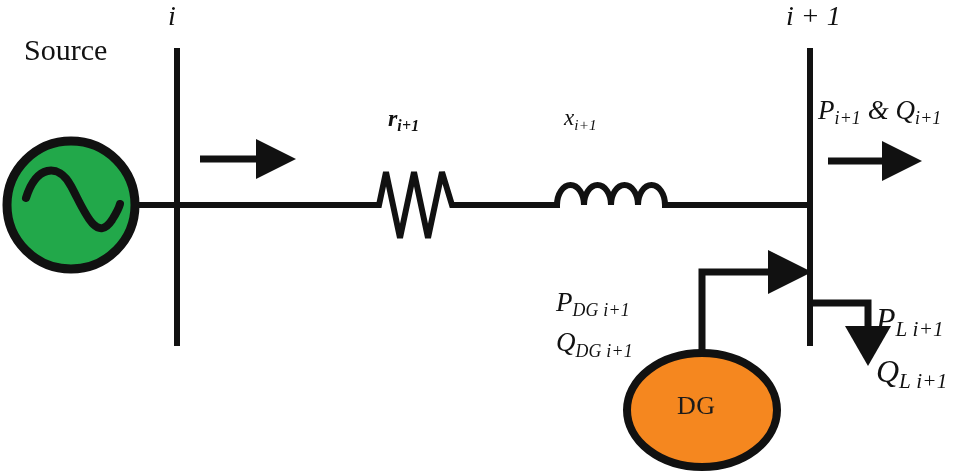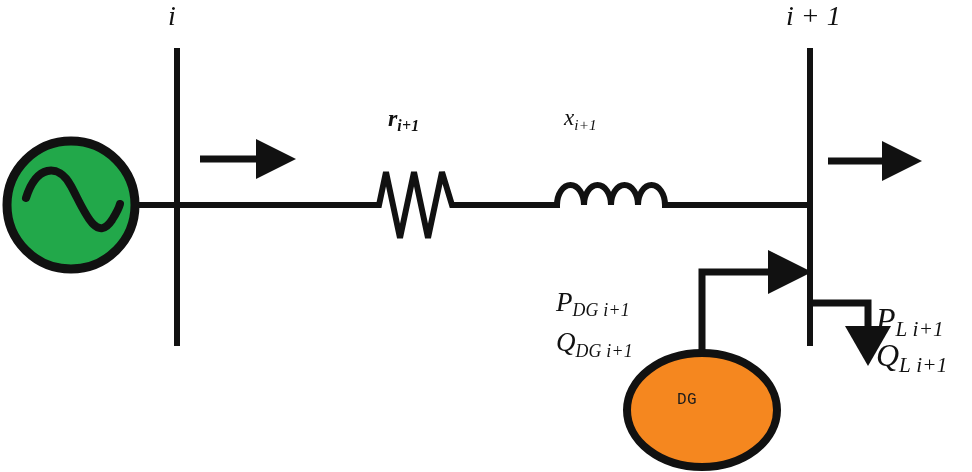--- a/index.html
+++ b/index.html
@@ -94,30 +94,29 @@
     top: 288px;
     font-size: 27px;
   }
   #label-dg-power .ln2 { display: block; margin-top: 12px; }
 
   #label-load-power {
     left: 876px;
     top: 303px;
     font-size: 32px;
   }
-  #label-load-power .ln2 { display: block; margin-top: 2px; }
+  #label-load-power .ln2 { display: block; margin-top: 18px; }
 
   #label-dg-name {
     left: 677px;
     top: 392px;
-    font-size: 16px;
+    font-size: 26px;
     font-style: normal;
     color: #1b1b1b;
     letter-spacing: 0.5px;
-    font-family: Liberation Mono, monospace;
   }
 </style>
 </head>
 <body>
 
 <div id="diagram-root">
 
   <svg class="canvas" viewBox="0 0 972 472">
     <defs>
       <clipPath id="clip-all">
@@ -164,31 +163,37 @@
 
       <g>
         <path d="M 810 303 L 868 303 L 868 330" stroke-width="7"></path>
         <polygon points="845,326 891,326 868,366" fill="#111111" stroke="none"></polygon>
       </g>
 
     </g>
   </svg>
 
   <div class="lbl lbl-upright" id="label-main-source">
+    <span class="ln2">Source</span>
   </div>
 
   <div class="lbl lbl-italic" id="label-bus-i">
     <span>i</span>
   </div>
 
   <div class="lbl lbl-italic" id="label-bus-i1">
     <span>i + 1</span>
   </div>
 
 
+  <div class="lbl lbl-italic" id="label-flow-i1">
+    <span>P</span><span class="sub">i+1</span>
+    <span>&amp;</span>
+    <span>Q</span><span class="sub">i+1</span>
+  </div>
 
   <div class="lbl lbl-italic" id="label-r">
     <span>r</span><span class="sub">i+1</span>
   </div>
 
   <div class="lbl lbl-italic" id="label-x">
     <span>x</span><span class="sub">i+1</span>
   </div>
 
   <div class="lbl lbl-italic" id="label-dg-power">

